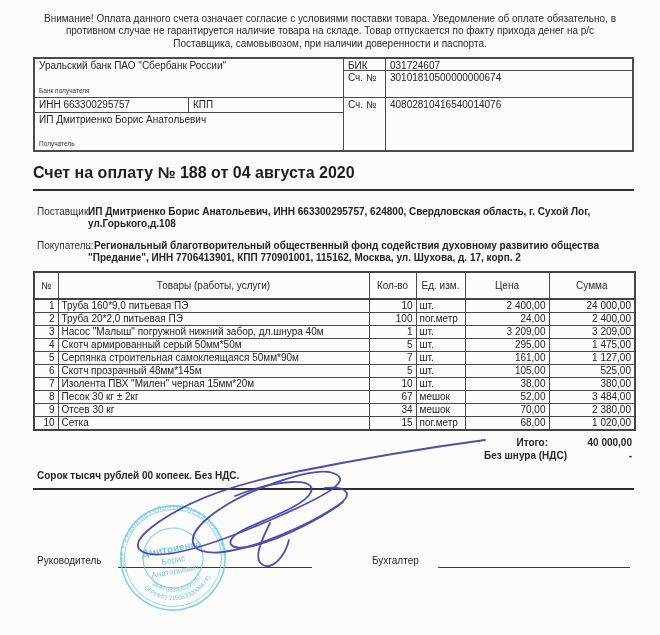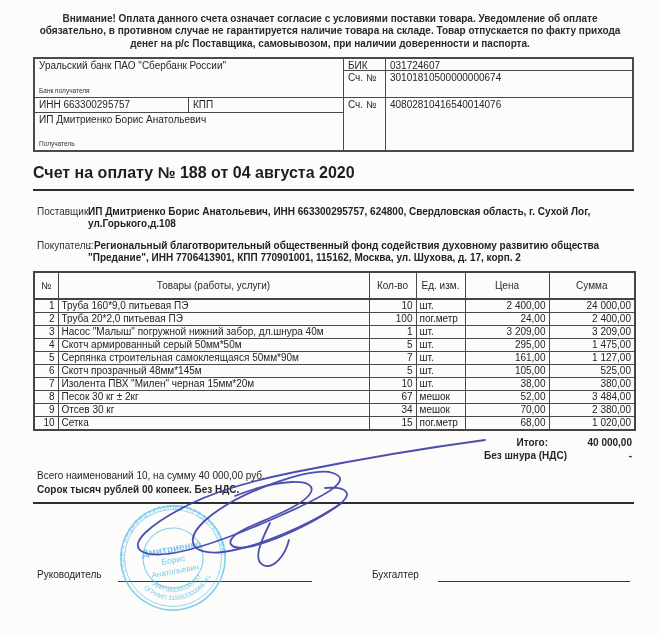--- a/index.html
+++ b/index.html
@@ -1,20 +1,20 @@
 <!DOCTYPE html>
 <html><head>
 <meta charset="utf-8">
 <style>
   * { margin:0; padding:0; box-sizing:border-box; }
   body { background:#fbfbf9; font-family:"Liberation Sans", sans-serif; color:#262626; }
   .page { position:relative; width:660px; height:635px; background:#fcfcfa; overflow:hidden; }
 
   .warning { margin:13px auto 0 auto; width:586px; text-align:center;
-             font-size:10px; line-height:12.4px; color:#2a2a2a;font-weight:bold; }
+             font-size:10px; line-height:12.4px; color:#2a2a2a; }
 
   
   .bank-table { margin:7px 0 0 33px; width:601px; border:2px solid #4a4a4a;
                 display:grid; grid-template-columns:154px 155px 42px 1fr;
                 grid-template-rows:12px 27px 15px 37px; font-size:10px; }
   .bank-table .bcell { border-right:1px solid #4a4a4a; border-bottom:1px solid #4a4a4a;
                        padding:1px 4px; line-height:11px; overflow:hidden; }
   .bcell.noright { border-right:none; }
   .bcell.nobottom { border-bottom:none; }
   .cell-bankname { grid-column:1/3; grid-row:1/3; position:relative; padding-top:2px; }
@@ -226,21 +226,20 @@
       <span>Итого:</span>
       <span class="tvalue">40 000,00</span>
     </div>
     <div class="totals-row nds">
       <span>Без шнура (НДС)</span>
       <span class="tvalue">-</span>
     </div>
   </div>
 
   <div class="summary">
-    <div>Всего наименований 10, на сумму 40 000,00 руб.</div>
     <div class="words">Сорок тысяч рублей 00 копеек. Без НДС.</div>
   </div>
 
   <div class="bottom-rule"></div>
 
   <div class="sig-row">
     <span class="dir-label">Руководитель</span>
     <span class="dir-line"></span>
     <span class="acc-label">Бухгалтер</span>
     <span class="acc-line"></span>

